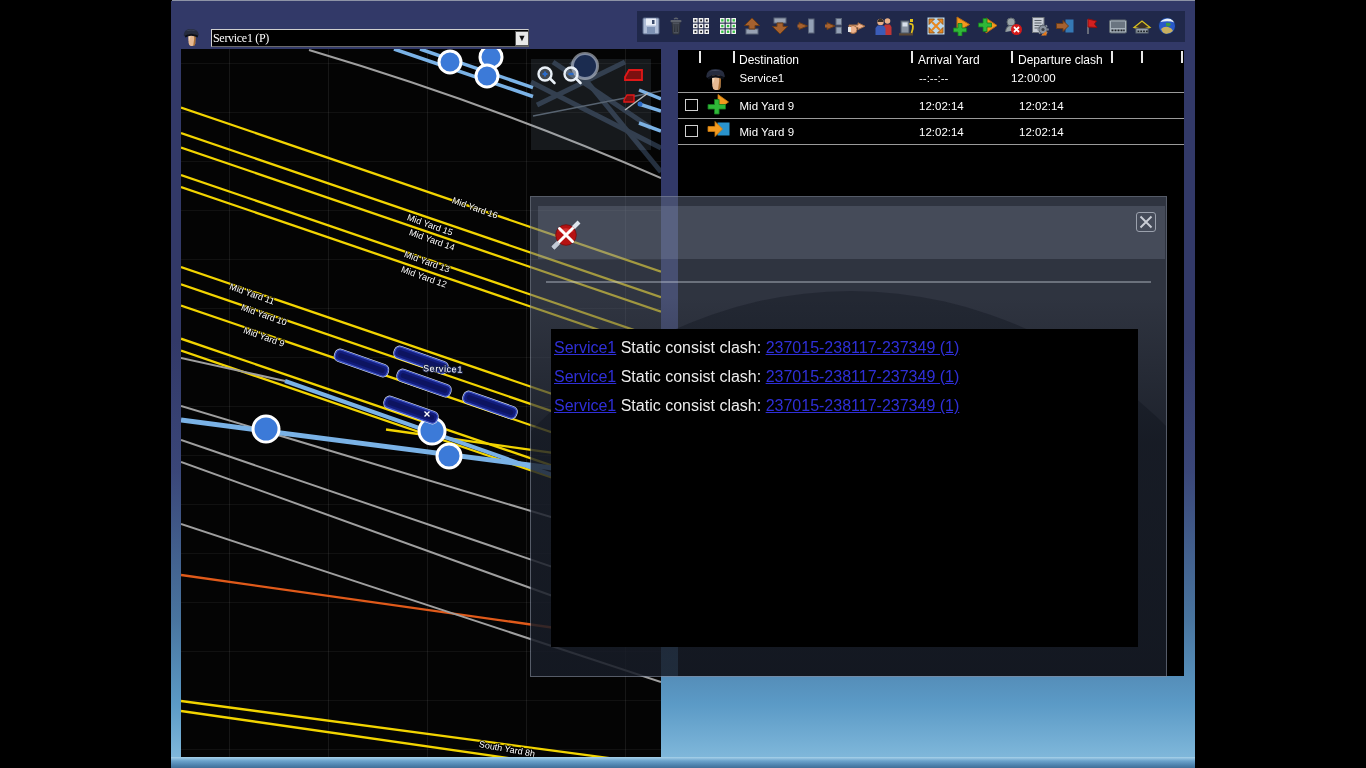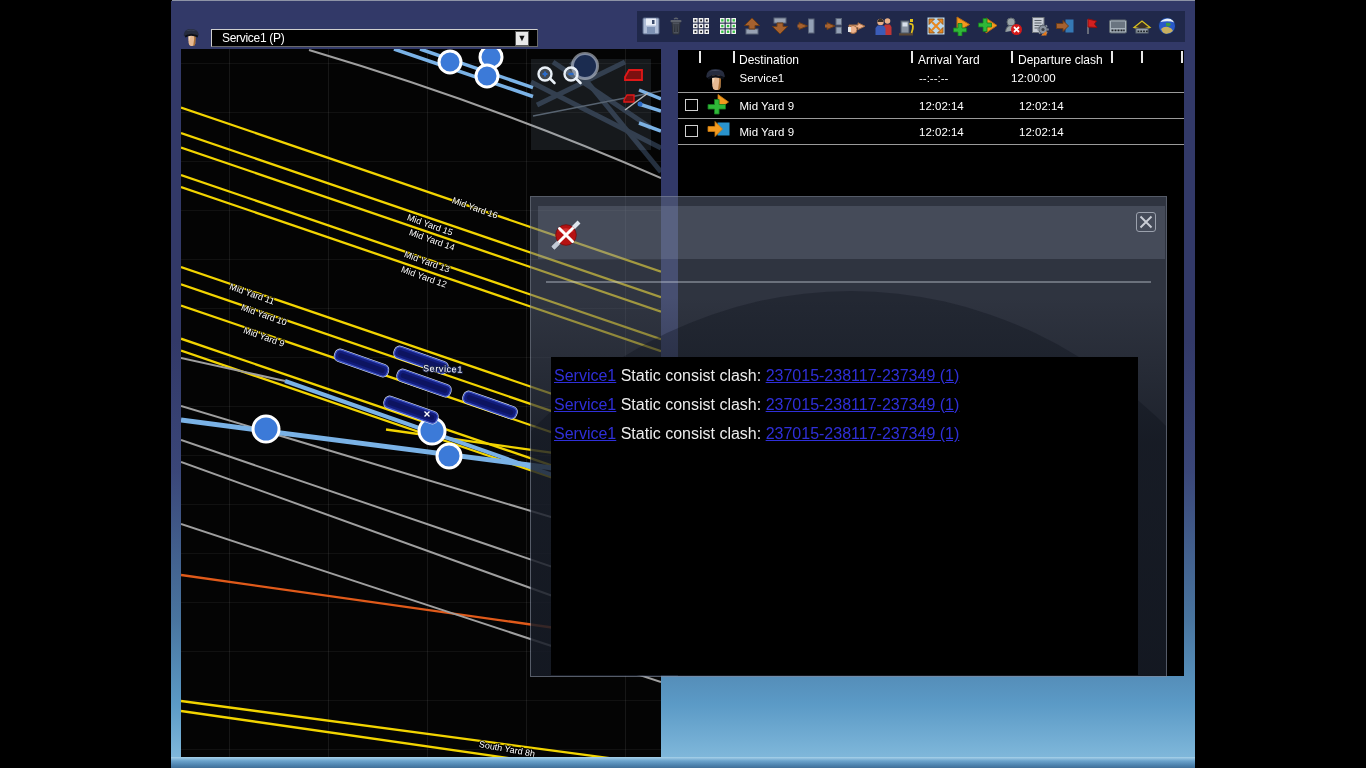--- a/index.html
+++ b/index.html
@@ -20,32 +20,32 @@
   #tablebg{left:678px;top:50px;width:506px;height:626px;background:#000;}
   .hsep{position:absolute;left:0;width:506px;height:1px;background:#9a9a9a;}
   .hbar{position:absolute;top:1px;width:2px;height:12px;background:#e8e8e8;}
   .hdrtxt{position:absolute;top:3px;color:#fff;font-size:12px;white-space:nowrap;}
   .celltxt{position:absolute;color:#fff;font-size:11.5px;white-space:nowrap;}
   .cbox{position:absolute;width:11px;height:10px;border:1.5px solid #d0d0d0;background:#000;}
   #toolbar{left:637px;top:11px;width:548px;height:31px;background:#20284a;}
   .ticon{position:absolute;top:5px;width:20px;height:20px;}
   #dropdown{left:211px;top:29px;width:315px;height:16px;background:#000;
     border-top:1px solid #cfcfcf;border-left:1px solid #cfcfcf;border-bottom:1px solid #6a6a6a;border-right:1px solid #6a6a6a;
-    color:#fff;font-size:12px;line-height:17px;padding-left:10px;letter-spacing:-0.3px;}
+    color:#fff;font-size:12px;line-height:17px;padding-left:1px;letter-spacing:-0.3px;font-family:Liberation Serif, serif;}
   #ddarrow{left:515px;top:31px;width:12px;height:13px;background:#e8e8e8;border:1px solid #555;
     font-size:9px;line-height:13px;text-align:center;color:#111;}
   #dialog{left:530px;top:196px;width:637px;height:481px;background:rgba(90,100,122,0.52);
     border:1px solid rgba(185,195,210,0.28);overflow:hidden;box-sizing:border-box;}
   #dlgtitle{left:7px;top:9px;width:627px;height:53px;background:rgba(160,170,190,0.20);}
   #dlgsep{left:15px;top:84px;width:605px;height:2px;background:rgba(205,212,224,0.38);}
   #dlgcurve{left:-160px;top:94px;width:960px;height:1100px;border-radius:50%;background:rgba(10,14,24,0.30);}
   #dlgshade{left:0;top:100px;width:637px;height:381px;
     background:linear-gradient(180deg,rgba(8,12,20,0) 0%,rgba(8,12,20,0.45) 38%,rgba(8,12,20,0.58) 100%);}
   #dlgblack{left:20px;top:132px;width:587px;height:318px;background:#000;color:#ededed;
-    font-size:16px;line-height:29.3px;padding:3.5px 0 0 3px;box-sizing:border-box;margin-top:28px;}
+    font-size:16px;line-height:29.3px;padding:3.5px 0 0 3px;box-sizing:border-box;}
   #dlgblack a{color:#2f2fd8;}
   #closebox{left:605px;top:15px;width:18px;height:18px;border:1.5px solid #9ba1ad;border-radius:3px;}
   #okpanel{left:661px;top:672px;width:530px;height:96px;
     background:linear-gradient(180deg,#59809e 0%,#5b96c2 12%,#5b9ac6 82%,#9cc8e4 90%,#4a7ba3 100%);}
   #okinner{left:17px;top:5px;width:492px;height:79px;background:#2b3544;}
   #okbtn{left:371px;top:12px;width:119px;height:51px;background:#3d4857;color:#eef2f6;
     font-size:23px;text-align:center;line-height:55px;}
 </style>
 </head>
 <body>

